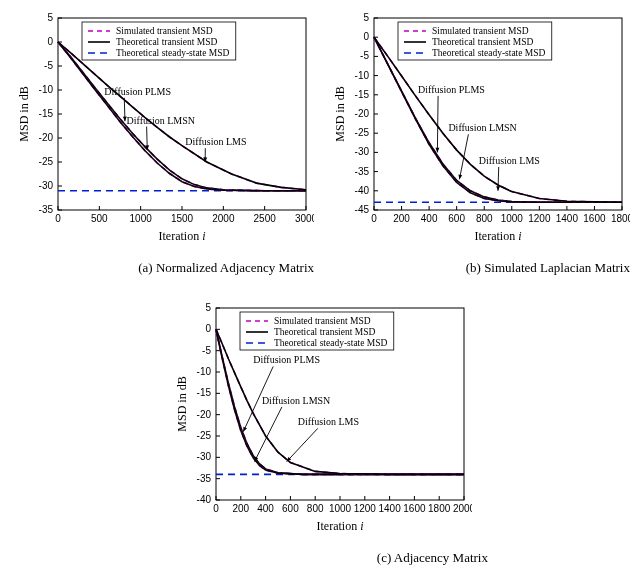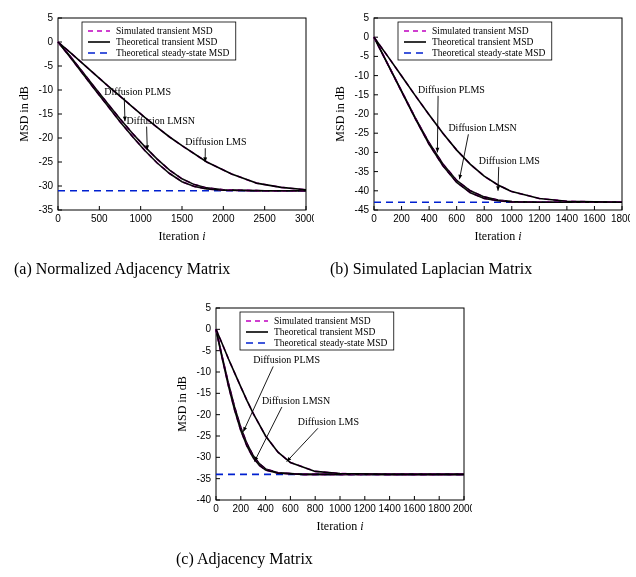--- a/index.html
+++ b/index.html
@@ -18,30 +18,30 @@
   }
   .panel {
     position: absolute;
   }
   .panel svg {
     display: block;
   }
   .caption {
     position: absolute;
     width: 100%;
-    text-align: left;
-    font-size: 16px;
+    text-align: right;
+    font-size: 13px;
   }
   .panel-a { left: 14px; top: 8px; width: 300px; }
   .panel-b { left: 330px; top: 8px; width: 300px; }
   .panel-c { left: 172px; top: 298px; width: 300px; }
 
   .caption-a { left: 14px; top: 260px; width: 300px; }
   .caption-b { left: 330px; top: 260px; width: 300px; }
-  .caption-c { left: 176px; top: 550px; width: 300px; }
+  .caption-c { left: 188px; top: 550px; width: 300px; }
 
   
   .axis-line { stroke: #000000; stroke-width: 1; fill: none; }
   .tick-label { font: 10px Arial, sans-serif; fill: #000; }
   .axis-label { font: 12px "Times New Roman", serif; fill: #000; }
   .legend-text { font: 9.5px "Times New Roman", serif; fill: #000; }
   .anno-text  { font: 10px "Times New Roman", serif; fill: #000; }
 
   .sim-line  { stroke: #c000c0; stroke-width: 1.6; fill: none; stroke-dasharray: 5 4; }
   .theo-line { stroke: #000000; stroke-width: 1.6; fill: none; }

